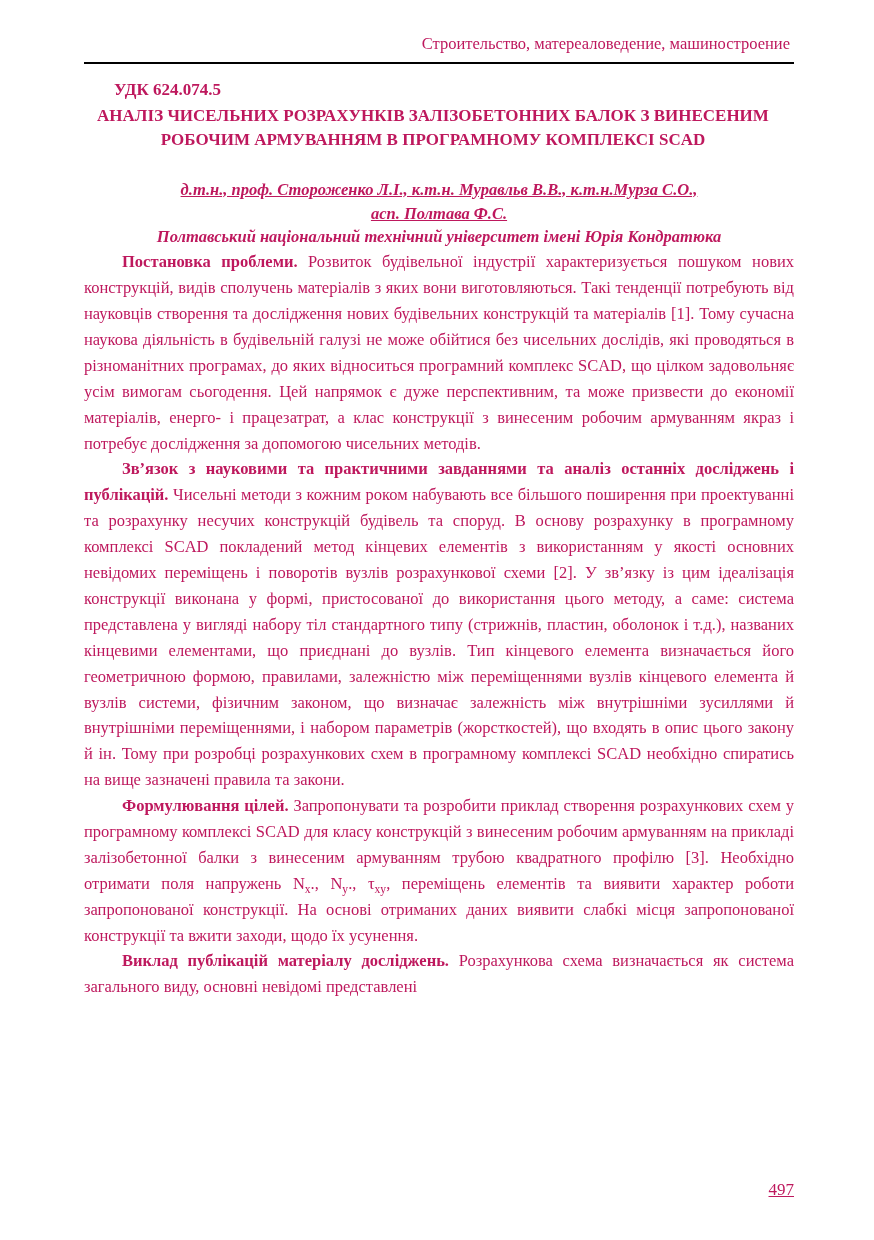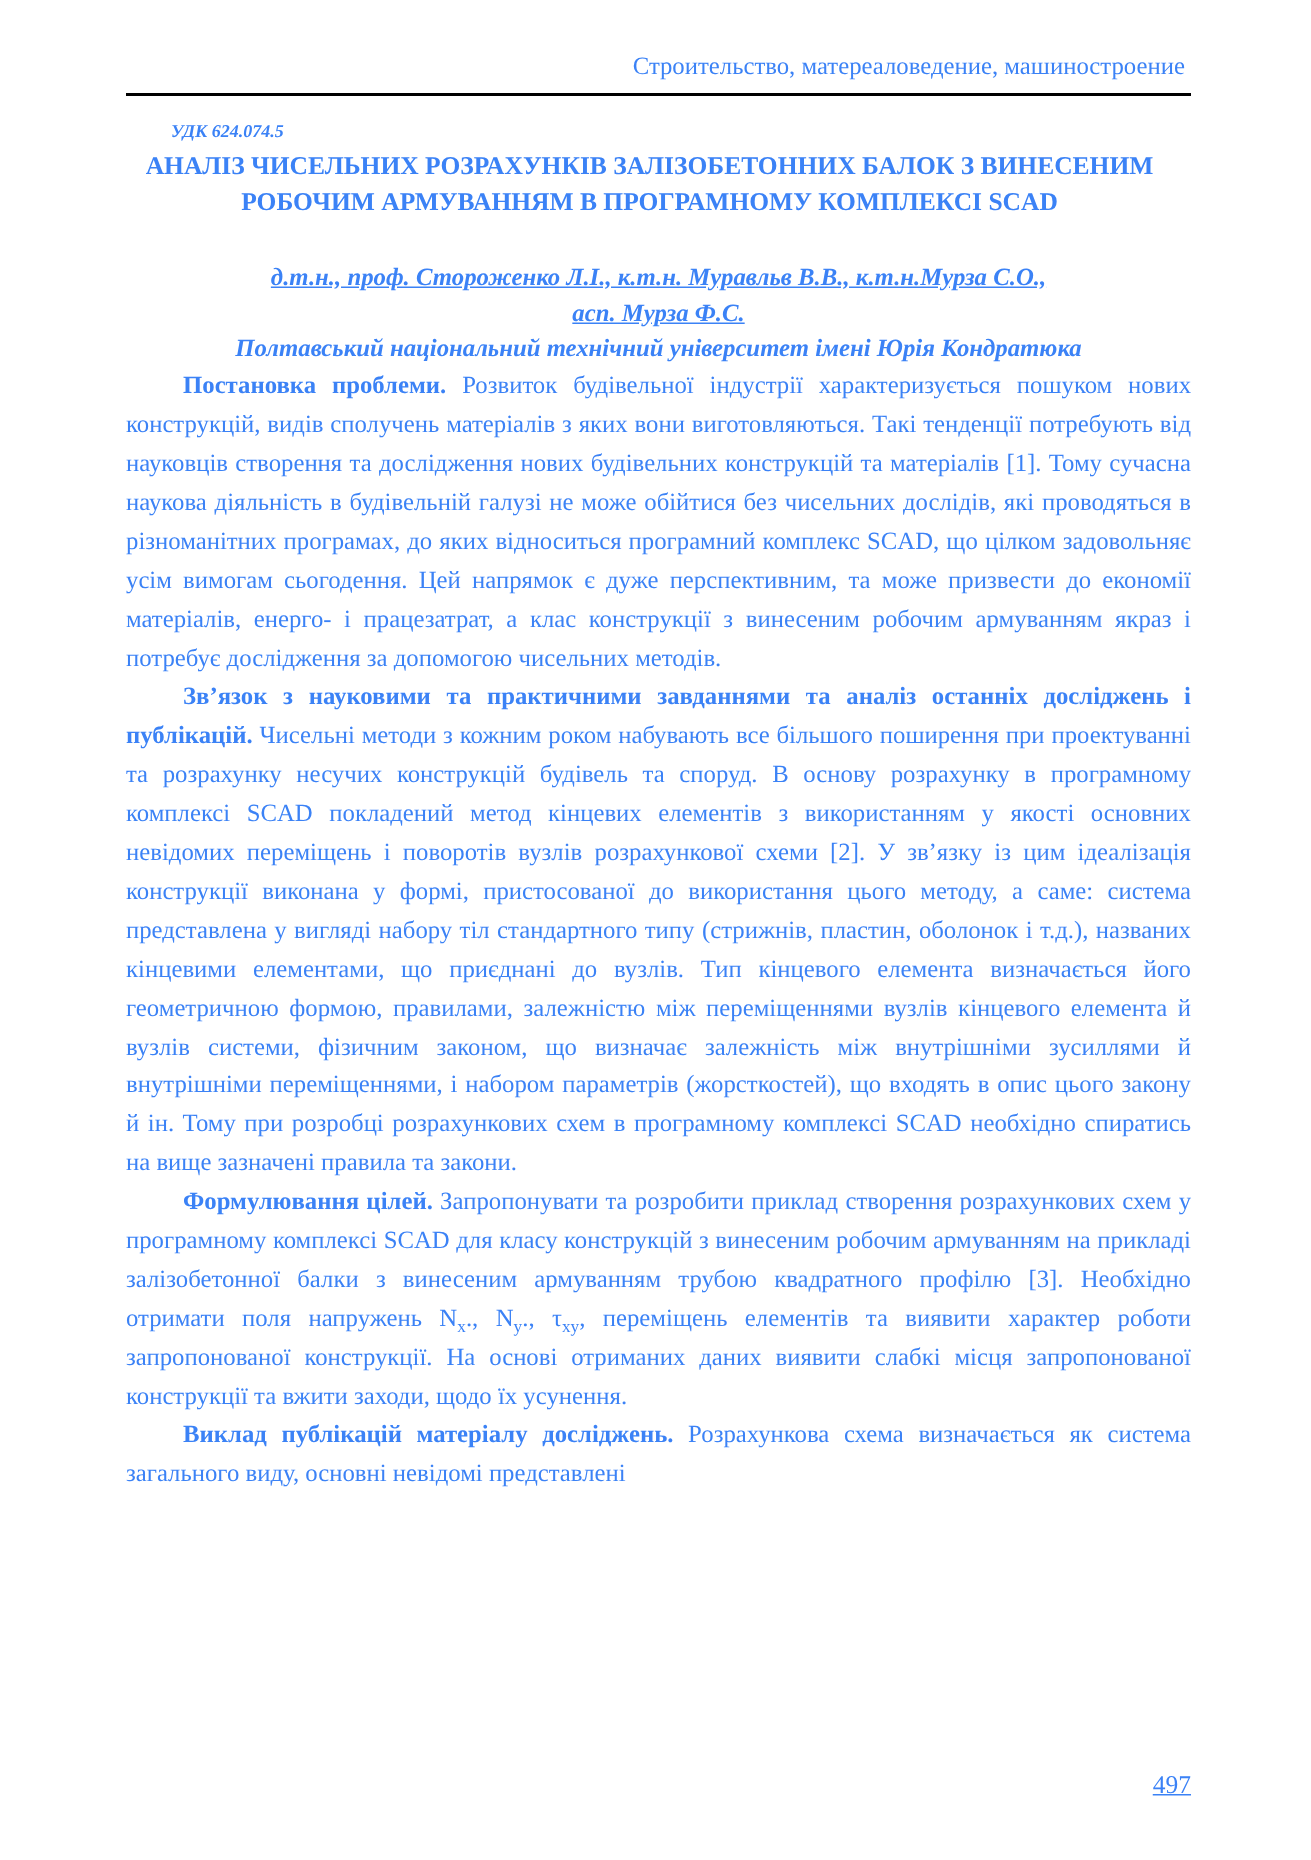--- a/index.html
+++ b/index.html
@@ -1,38 +1,37 @@
 <!DOCTYPE html>
 <html lang="uk"><head>
 <meta charset="utf-8">
 <style>
   html, body { margin: 0; padding: 0; background: #ffffff; }
   .page {
     position: relative;
     width: 874px;
     height: 1240px;
     background: #ffffff;
-    color: #3b82f6;
+    color: #be185d;
     font-family: "Liberation Serif", "DejaVu Serif", serif;
     box-sizing: border-box;
     padding: 34px 80px 0 84px;
     overflow: hidden;
   }
   .running-header {
     text-align: right;
     font-size: 16.5px;
     padding-bottom: 8px;
     padding-right: 4px;
     border-bottom: 2px solid #000000;
   }
   .udc {
     margin: 16px 0 4px 30px;
     font-weight: bold;
-    font-size: 12px;
-    font-style: italic;
+    font-size: 17px;
   }
   .title {
     margin: 4px 20px 0 8px;
     text-align: center;
     font-weight: bold;
     font-size: 17px;
     line-height: 1.4;
   }
   .authors {
     margin-top: 26px;
@@ -72,21 +71,21 @@
 <div class="page">
 
   <div class="running-header">Строительство, матереаловедение, машиностроение</div>
 
   <div class="udc">УДК 624.074.5</div>
 
   <h1 class="title">АНАЛІЗ ЧИСЕЛЬНИХ РОЗРАХУНКІВ ЗАЛІЗОБЕТОННИХ БАЛОК З ВИНЕСЕНИМ РОБОЧИМ АРМУВАННЯМ В ПРОГРАМНОМУ КОМПЛЕКСІ SCAD</h1>
 
   <div class="authors">
     <div>д.т.н., проф. Стороженко Л.І., к.т.н. Муравльв В.В., к.т.н.Мурза С.О.,</div>
-    <div>асп. Мурза Ф.С.</div>
+    <div>асп. Полтава Ф.С.</div>
   </div>
 
   <div class="affiliation">
     <div>Полтавський національний технічний університет імені Юрія Кондратюка</div>
   </div>
 
   <div class="article-body">
       <p class="para"><span class="b">Постановка проблеми.</span><span> Розвиток будівельної індустрії характеризується пошуком нових конструкцій, видів сполучень матеріалів з яких вони виготовляються. Такі тенденції потребують від науковців створення та дослідження нових будівельних конструкцій та матеріалів [1]. Тому сучасна наукова діяльність в будівельній галузі не може обійтися без чисельних дослідів, які проводяться в різноманітних програмах, до яких відноситься програмний комплекс SCAD, що цілком задовольняє усім вимогам сьогодення. Цей напрямок є дуже перспективним, та може призвести до економії матеріалів, енерго- і працезатрат, а клас конструкції з винесеним робочим армуванням якраз і потребує дослідження за допомогою чисельних методів.</span></p>
       <p class="para"><span class="b">Зв’язок з науковими та практичними завданнями та аналіз останніх досліджень і публікацій.</span><span> Чисельні методи з кожним роком набувають все більшого поширення при проектуванні та розрахунку несучих конструкцій будівель та споруд. В основу розрахунку в програмному комплексі SCAD покладений метод кінцевих елементів з використанням у якості основних невідомих переміщень і поворотів вузлів розрахункової схеми [2]. У зв’язку із цим ідеалізація конструкції виконана у формі, пристосованої до використання цього методу, а саме: система представлена у вигляді набору тіл стандартного типу (стрижнів, пластин, оболонок і т.д.), названих кінцевими елементами, що приєднані до вузлів. Тип кінцевого елемента визначається його геометричною формою, правилами, залежністю між переміщеннями вузлів кінцевого елемента й вузлів системи, фізичним законом, що визначає залежність між внутрішніми зусиллями й внутрішніми переміщеннями, і набором параметрів (жорсткостей), що входять в опис цього закону й ін. Тому при розробці розрахункових схем в програмному комплексі SCAD необхідно спиратись на вище зазначені правила та закони.</span></p>
       <p class="para"><span class="b">Формулювання цілей.</span><span> Запропонувати та розробити приклад створення розрахункових схем у програмному комплексі SCAD для класу конструкцій з винесеним робочим армуванням на прикладі залізобетонної балки з винесеним армуванням трубою квадратного профілю [3]. Необхідно отримати поля напружень N</span><sub>x</sub><span>., N</span><sub>y</sub><span>., τ</span><sub>xy</sub><span>, переміщень елементів та виявити характер роботи запропонованої конструкції. На основі отриманих даних виявити слабкі місця запропонованої конструкції та вжити заходи, щодо їх усунення.</span></p>

